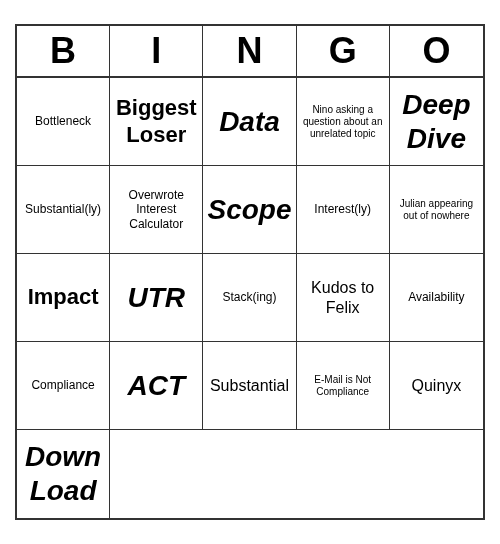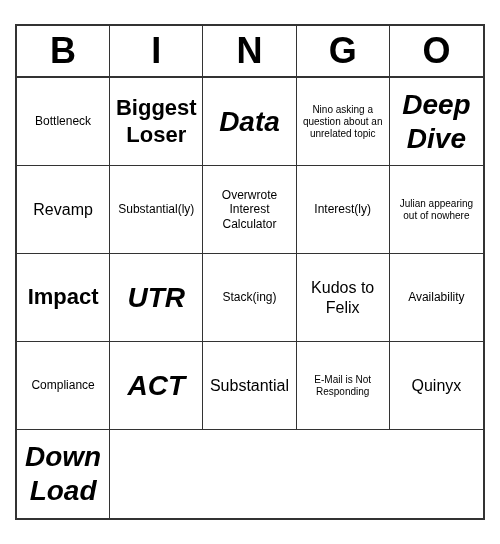--- a/index.html
+++ b/index.html
@@ -116,27 +116,27 @@
       <div class="bingo-cell">
         <span class="cell-text size-xl">Data</span>
       </div>
       <div class="bingo-cell">
         <span class="cell-text size-xs">Nino asking a question about an unrelated topic</span>
       </div>
       <div class="bingo-cell">
         <span class="cell-text size-xl">Deep Dive</span>
       </div>
       <div class="bingo-cell">
-        <span class="cell-text size-md">Revamp</span>
-      </div>
-      <div class="bingo-cell">
         <span class="cell-text size-sm">Substantial(ly)</span>
       </div>
       <div class="bingo-cell">
         <span class="cell-text size-sm">Overwrote Interest Calculator</span>
+      </div>
+      <div class="bingo-cell">
+        <span class="cell-text size-xl">Scope</span>
       </div>
       <div class="bingo-cell">
         <span class="cell-text size-sm">Interest(ly)</span>
       </div>
       <div class="bingo-cell">
         <span class="cell-text size-xs">Julian appearing out of nowhere</span>
       </div>
       <div class="bingo-cell">
         <span class="cell-text size-lg">Impact</span>
       </div>
@@ -155,21 +155,21 @@
       <div class="bingo-cell">
         <span class="cell-text size-sm">Compliance</span>
       </div>
       <div class="bingo-cell">
         <span class="cell-text size-xl">ACT</span>
       </div>
       <div class="bingo-cell">
         <span class="cell-text size-md">Substantial</span>
       </div>
       <div class="bingo-cell">
-        <span class="cell-text size-xs">E-Mail is Not Responding</span>
+        <span class="cell-text size-xs">E-Mail is Not Compliance</span>
       </div>
       <div class="bingo-cell">
         <span class="cell-text size-md">Quinyx</span>
       </div>
       <div class="bingo-cell">
         <span class="cell-text size-xl">Down Load</span>
       </div>
     </div>
 </div>
 

